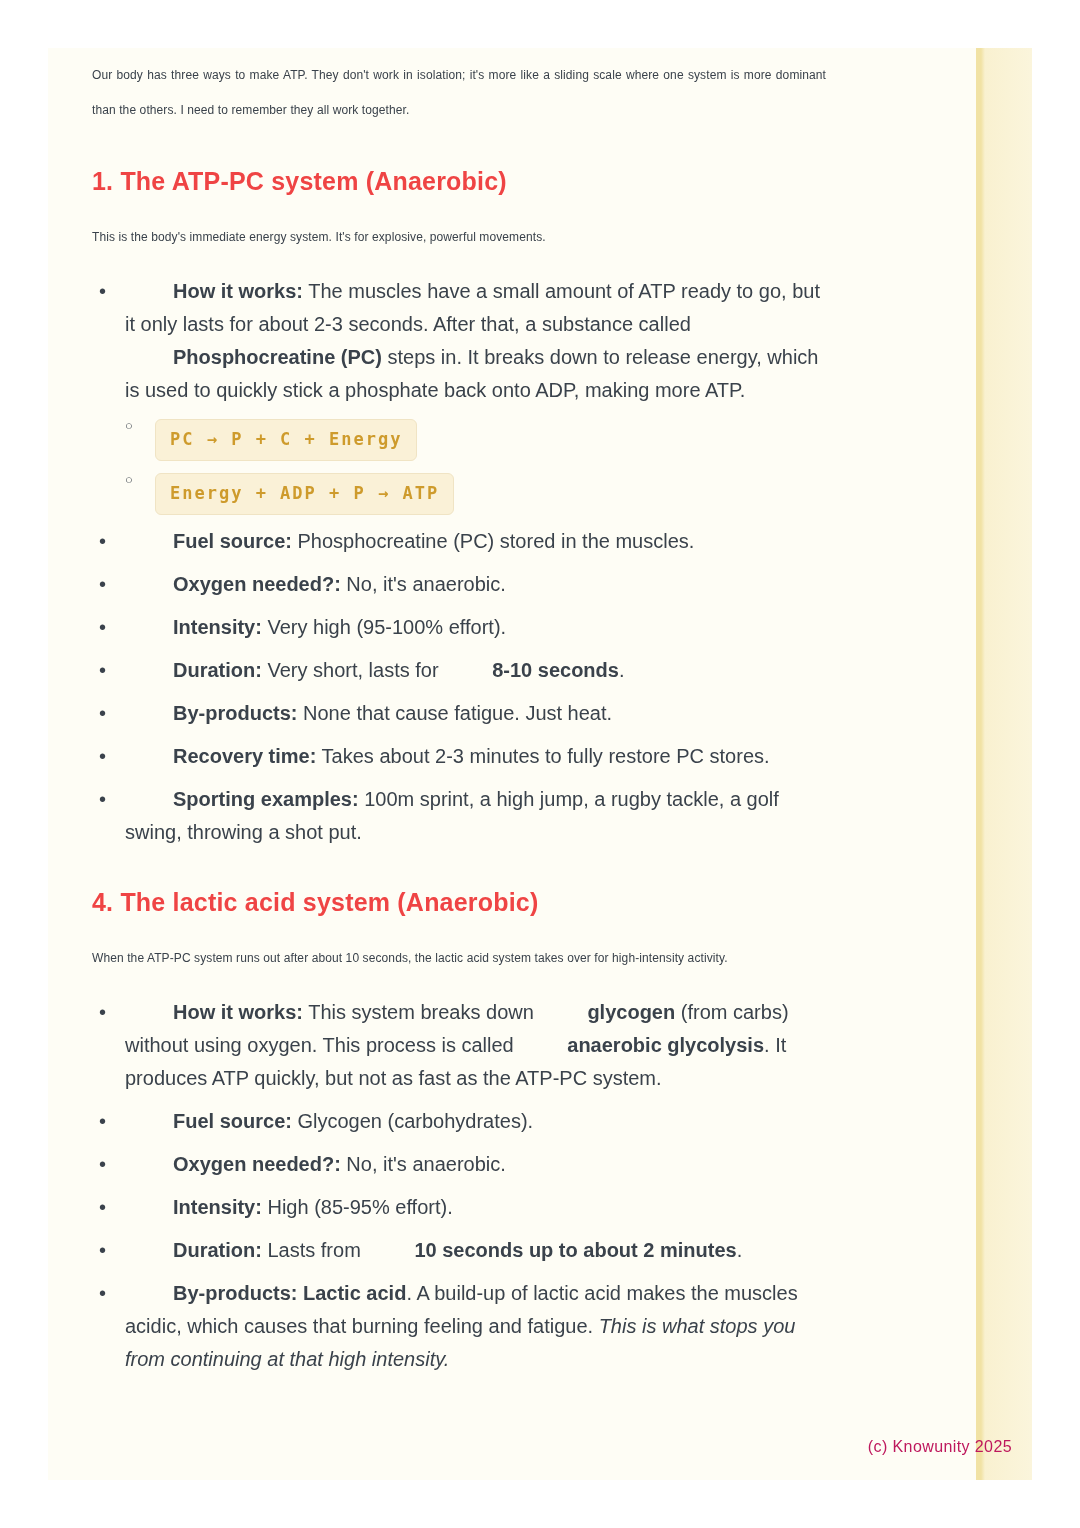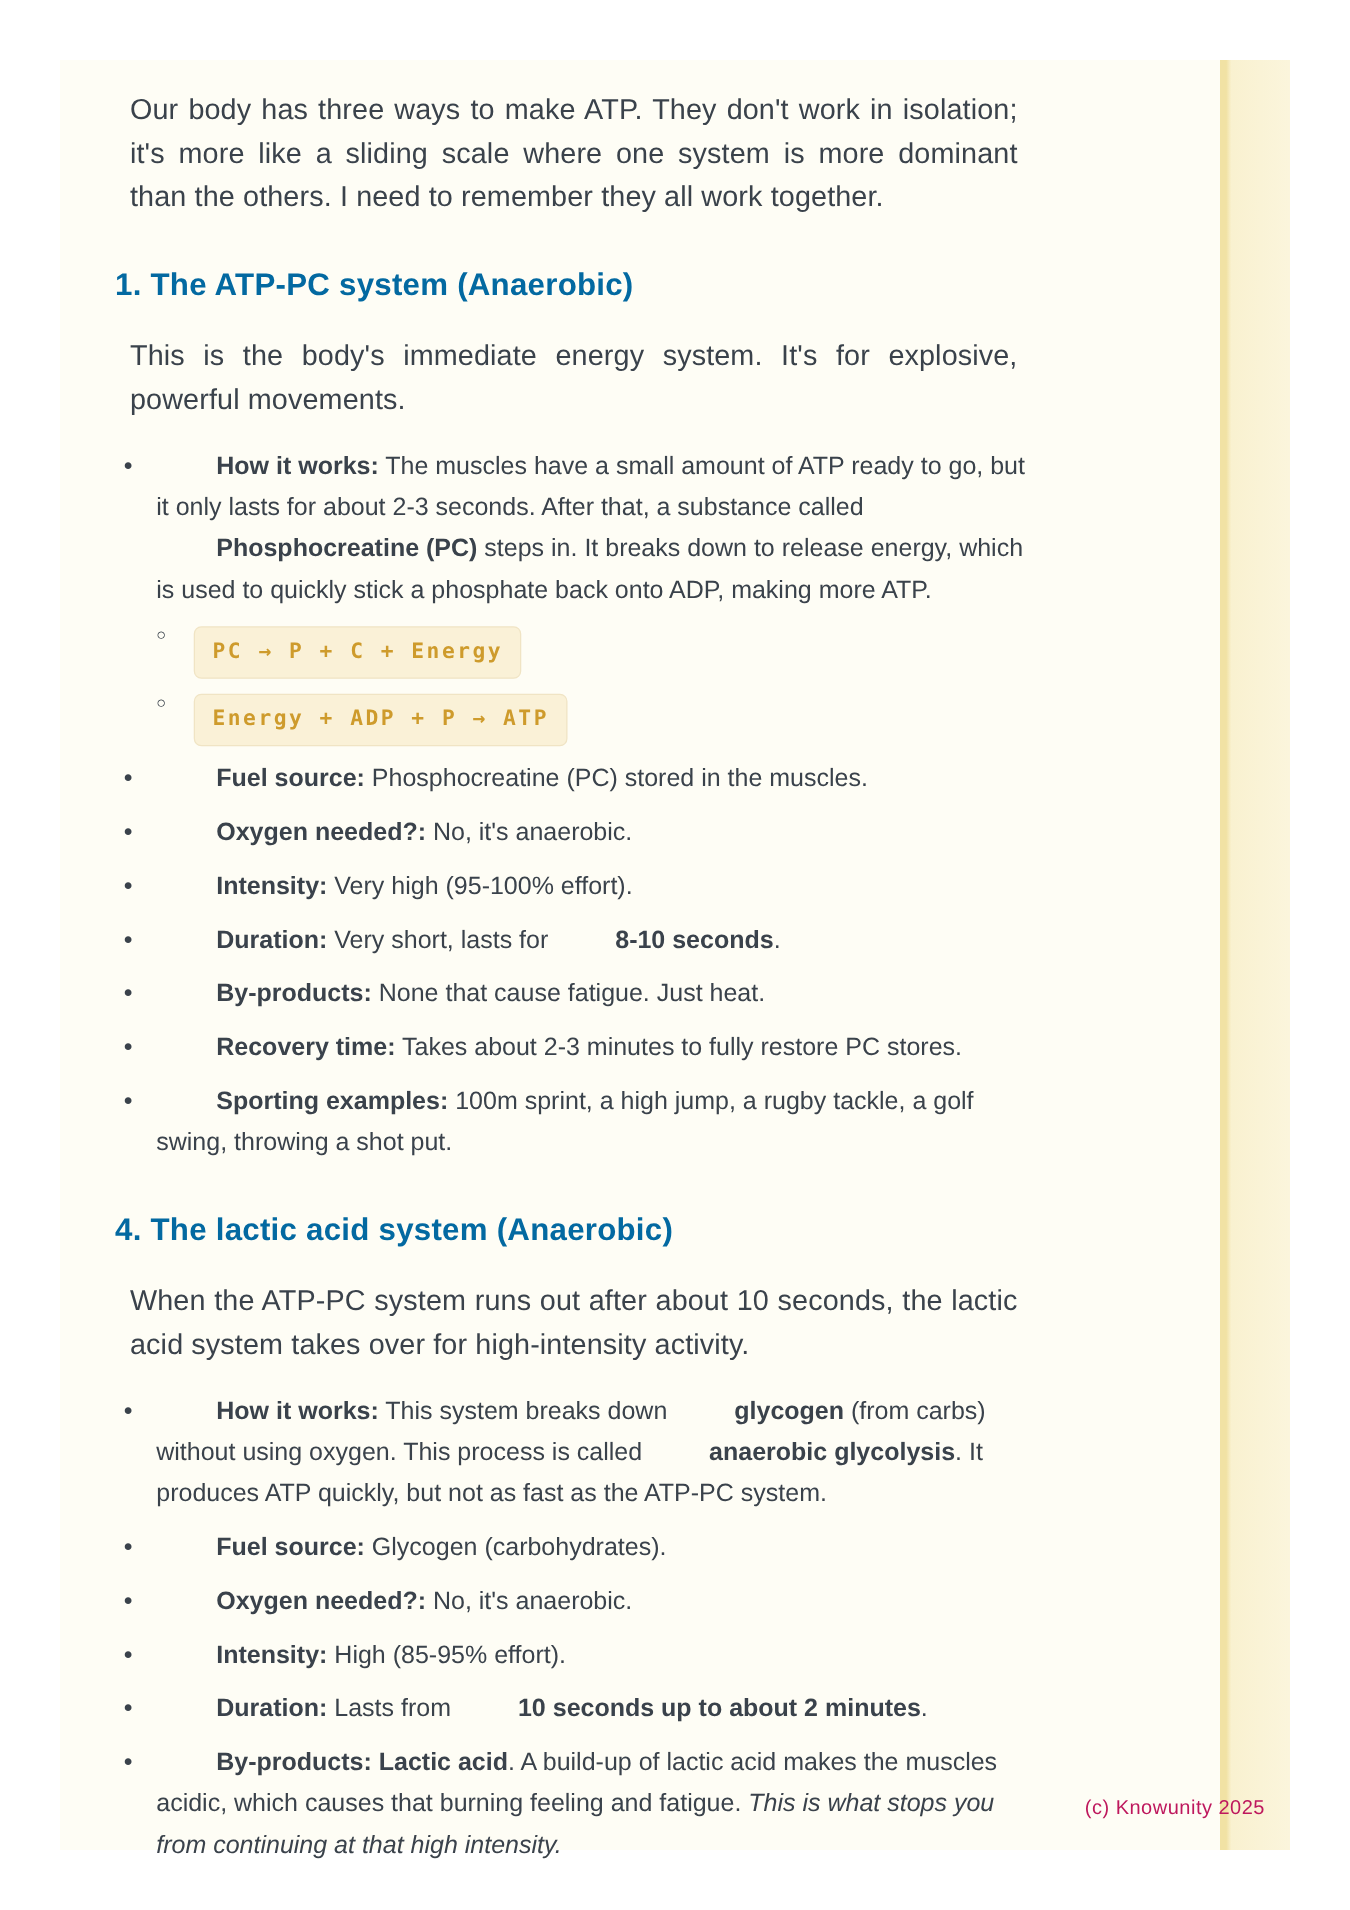--- a/index.html
+++ b/index.html
@@ -28,32 +28,32 @@
     width: 56px;
     background: linear-gradient(to right, #f1e2a4 0px, #f1e2a4 5px, #f9f1d0 9px, #fbf5dc 56px);
   }
   .content {
     position: relative;
     box-sizing: border-box;
     padding: 10px 0 0 44px;
     width: 778px;
   }
   p.para {
-    margin: 12px;
-    font-size: 23px;
+    margin: 0;
+    font-size: 12px;
     line-height: 35px;
     text-align: justify;
     letter-spacing: 0.1px;
   }
   h2.section-heading {
     margin: 36px 0 22px 0;
     font-size: 25px;
     line-height: 34px;
     font-weight: 700;
-    color: #0369a1;
+    color: #ef4444;
     letter-spacing: 0.2px;
   }
   ul.bullet-list {
     margin: 20px 0 0 0;
     padding: 0 0 0 33px;
     list-style: none;
   }
   ul.bullet-list > li {
     position: relative;
     margin: 0 0 10px 0;

